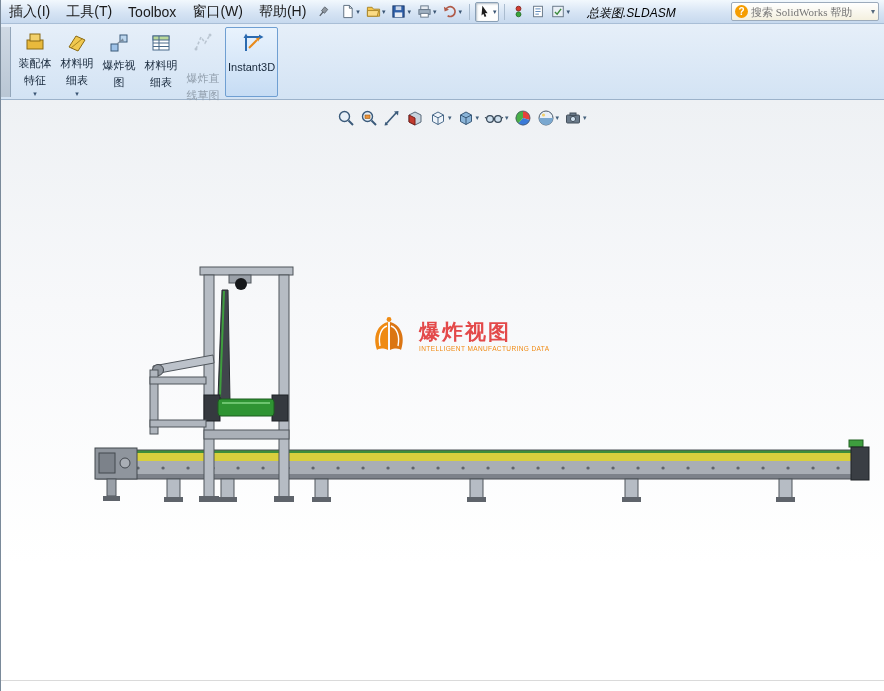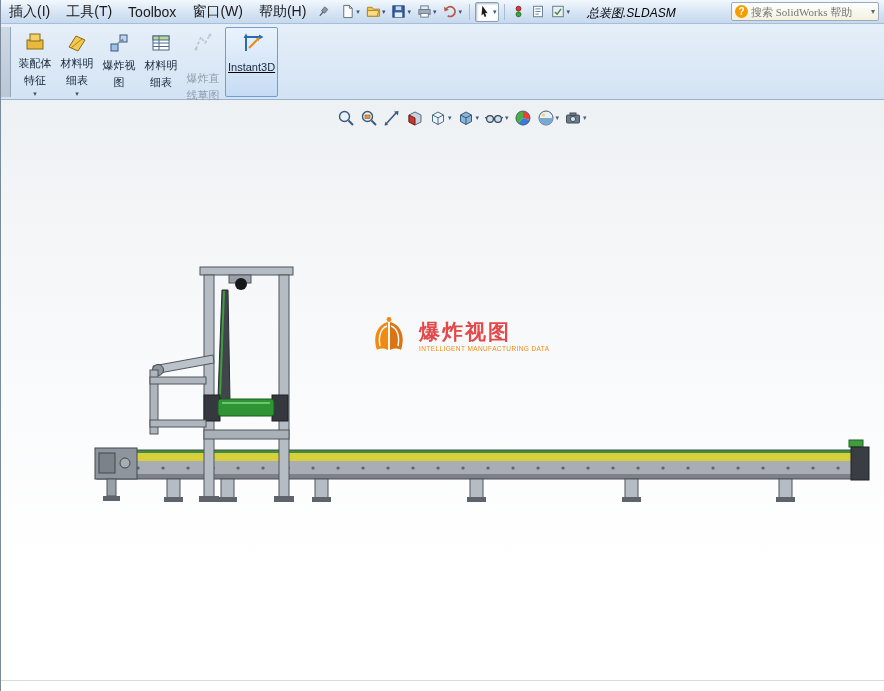--- a/index.html
+++ b/index.html
@@ -82,21 +82,20 @@
   .cm-label {
     font-size:11px; line-height:17px; text-align:center;
     width:34px; word-break:break-all; color:#16273a; margin-top:2px;
   }
   .cm-caret { font-size:7px; color:#3a5574; line-height:8px; margin-top:1px; }
   .cm-btn.disabled .cm-label { color:#93a0ae;margin-top:17px; }
   .cm-btn.disabled .cm-ic { opacity:.45; }
   .cm-btn.active {
     background:linear-gradient(#e9f3fd,#c6dcf4);
     border:1px solid #6f9fd2;
-    text-decoration:underline;
   }
   .cm-btn.active .cm-label { width:auto; word-break:normal; margin-top:4px; }
 
   
   .viewport {
     position:absolute; top:100px; left:0; right:0; bottom:11px;
     background:linear-gradient(180deg,#eef1f4 0%, #f7f8fa 35%, #ffffff 80%);
     overflow:hidden;
   }
   .hud {

